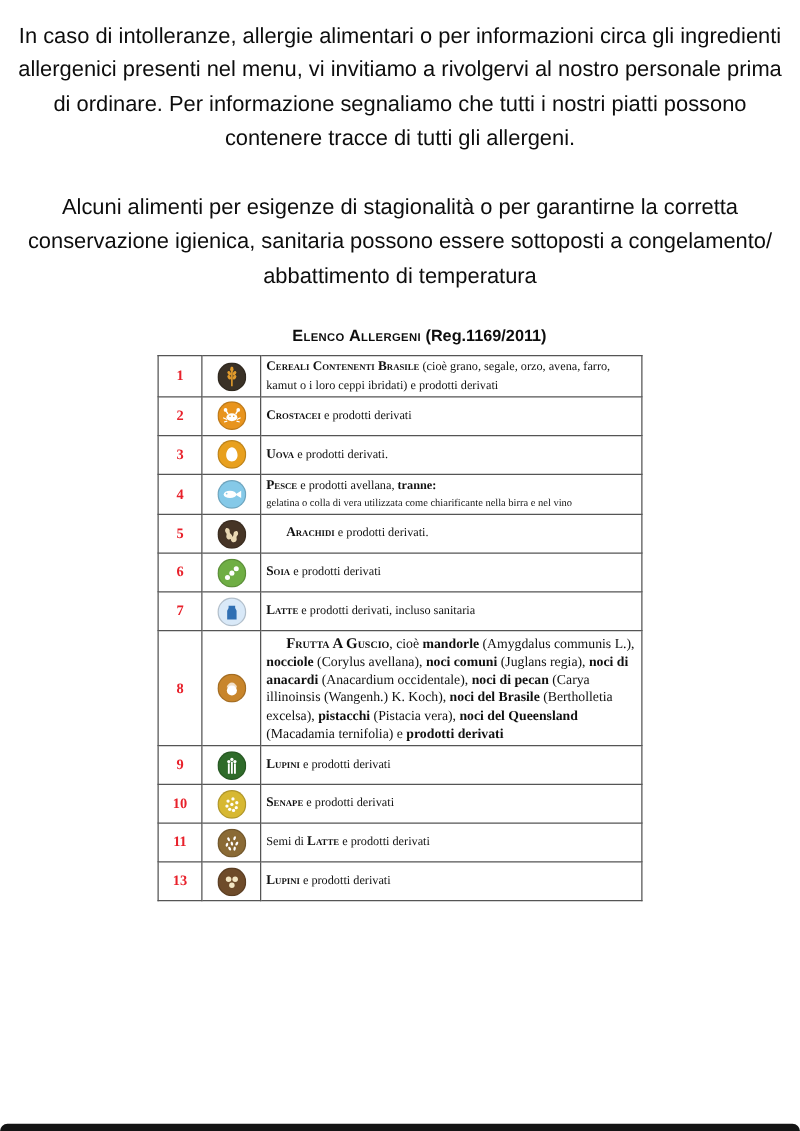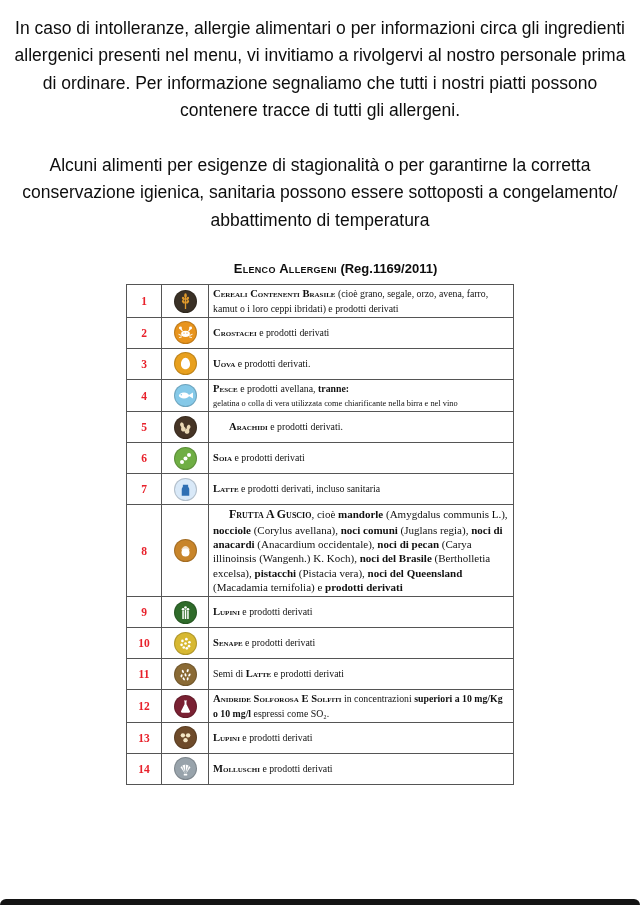--- a/index.html
+++ b/index.html
@@ -170,42 +170,26 @@
                 <ellipse cx="14.5" cy="7.5" rx="1.1" ry="1.9" fill="#ffffff" transform="rotate(20 14.5 7.5)"></ellipse>
                 <ellipse cx="7.5" cy="13.5" rx="1.1" ry="1.9" fill="#ffffff" transform="rotate(15 7.5 13.5)"></ellipse>
                 <ellipse cx="12" cy="12.5" rx="1.1" ry="1.9" fill="#ffffff" transform="rotate(-15 12 12.5)"></ellipse>
                 <ellipse cx="16.5" cy="12.5" rx="1.1" ry="1.9" fill="#ffffff" transform="rotate(30 16.5 12.5)"></ellipse>
                 <ellipse cx="10" cy="17" rx="1.1" ry="1.9" fill="#ffffff" transform="rotate(-30 10 17)"></ellipse>
                 <ellipse cx="14.5" cy="17" rx="1.1" ry="1.9" fill="#ffffff" transform="rotate(10 14.5 17)"></ellipse>
               </svg></span></td>
           <td class="text-cell"><span>Semi di </span><span class="b sc">Latte</span><span> e prodotti derivati</span></td>
         </tr>
         <tr>
-          <td class="num-cell">12</td>
-          <td class="icon-cell"><span class="icon-circle" style="background: rgb(122, 33, 51);"><svg viewBox="0 0 24 24" aria-hidden="true">
-                <path d="M10.3 5h3.4v1h-.6v3.4l3.9 7.6c.5 1-.2 2-1.3 2H8.3c-1.1 0-1.8-1-1.3-2l3.9-7.6V6h-.6z" fill="#ffffff"></path>
-              </svg></span></td>
-          <td class="text-cell"><span class="b sc">Anidride Solforosa E Solfiti</span><span> in concentrazioni </span><span class="b">superiori a 10 mg/Kg o 10 mg/l</span><span> espressi come SO₂.</span></td>
-        </tr>
-        <tr>
           <td class="num-cell">13</td>
           <td class="icon-cell"><span class="icon-circle" style="background: rgb(110, 75, 42);"><svg viewBox="0 0 24 24" aria-hidden="true">
                 <circle cx="9" cy="9.5" r="2.5" fill="#f3e6c4"></circle>
                 <circle cx="15" cy="9.5" r="2.5" fill="#f3e6c4"></circle>
                 <circle cx="12" cy="15" r="2.5" fill="#f3e6c4"></circle>
               </svg></span></td>
           <td class="text-cell"><span class="b sc">Lupini</span><span> e prodotti derivati</span></td>
-        </tr>
-        <tr>
-          <td class="num-cell">14</td>
-          <td class="icon-cell"><span class="icon-circle" style="background: rgb(152, 163, 171);"><svg viewBox="0 0 24 24" aria-hidden="true">
-                <path d="M12 18.5 L6.3 10.5 Q12 4.5 17.7 10.5 Z" fill="#ffffff"></path>
-                <path d="M12 18.5 L8.3 8.8 M12 18.5 L12 7 M12 18.5 L15.7 8.8" stroke="#98a3ab" stroke-width="0.9" fill="none"></path>
-                <rect x="10" y="18" width="4" height="1.9" rx="0.6" fill="#ffffff"></rect>
-              </svg></span></td>
-          <td class="text-cell"><span class="b sc">Molluschi</span><span> e prodotti derivati</span></td>
         </tr>
       </tbody>
   </table>
 
   <div class="footer-bar"></div>
 
 </div>
 
 </body></html>

